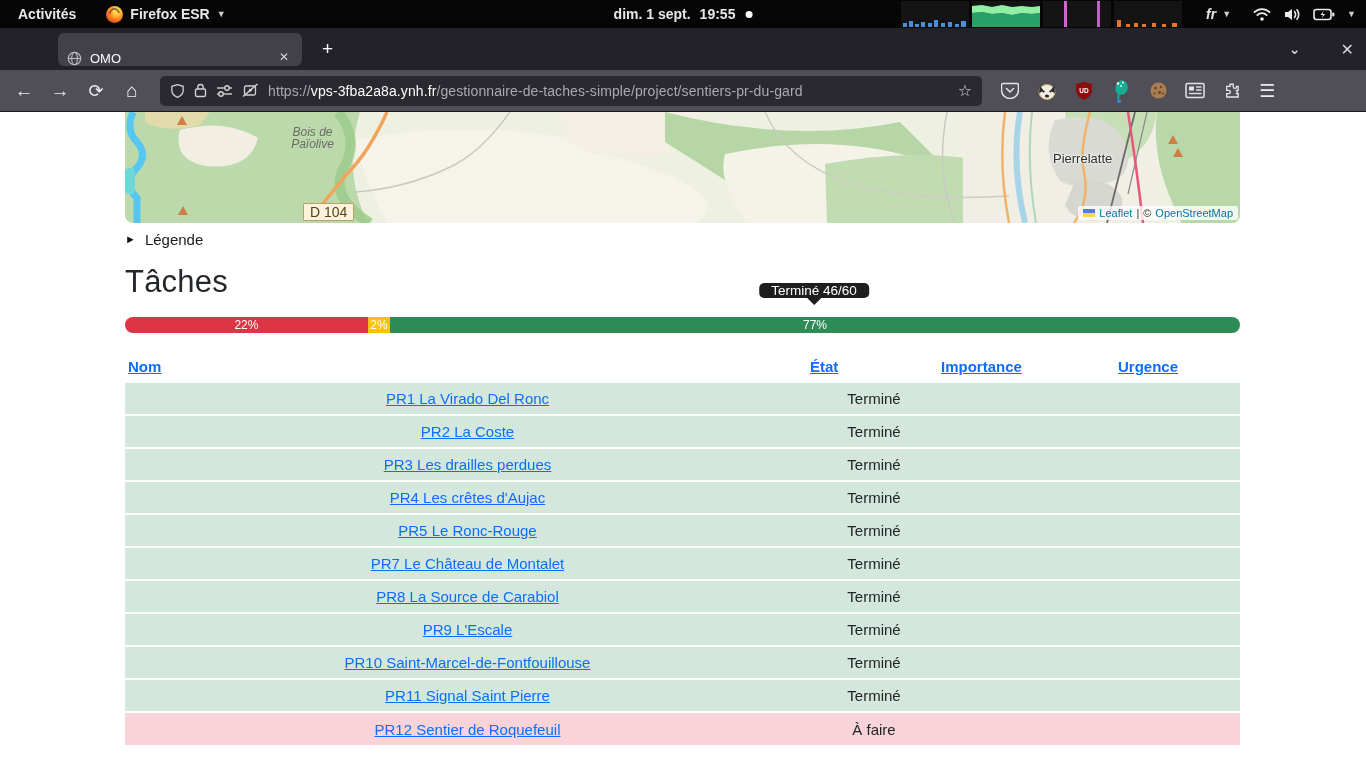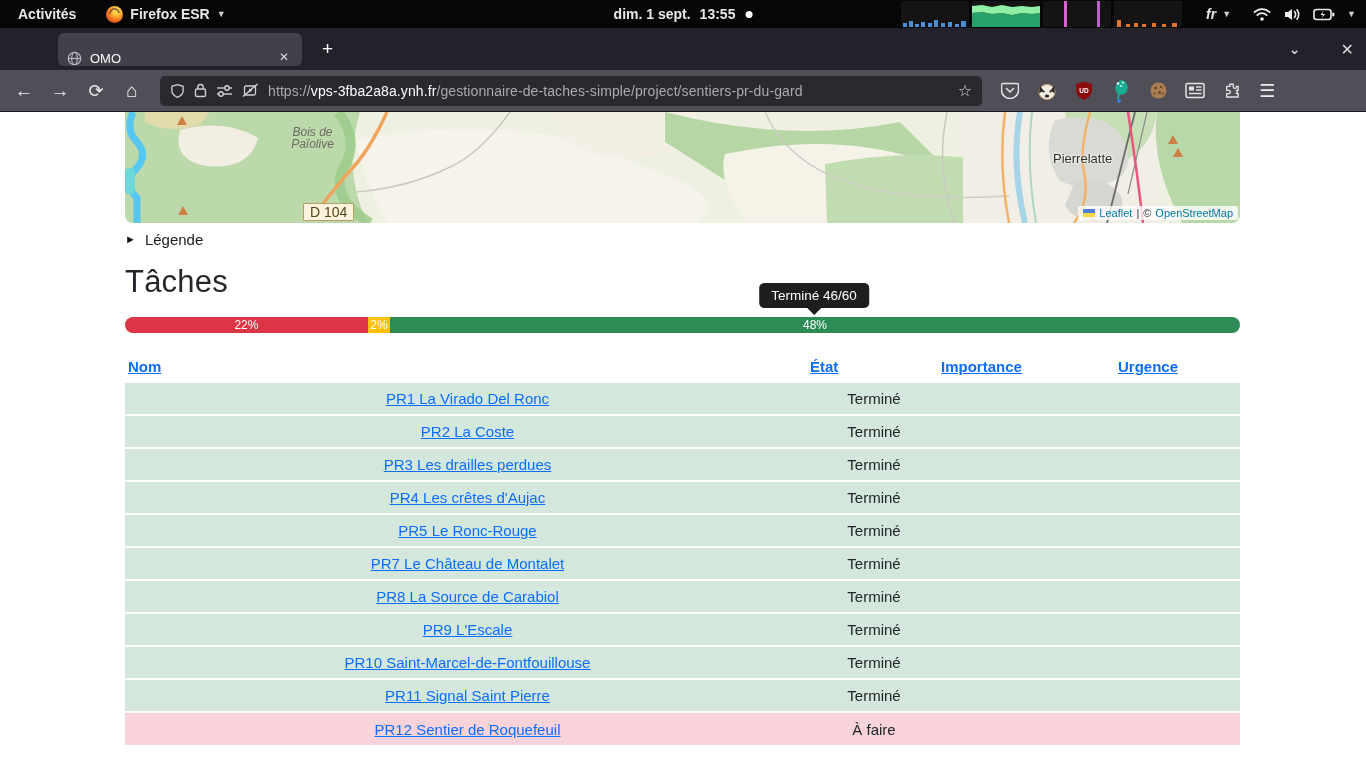--- a/index.html
+++ b/index.html
@@ -72,21 +72,21 @@
     background:linear-gradient(#4f7fd8 0 50%,#f7d648 50% 100%); }
   .attribution a { color:#0078a8; text-decoration:none; }
 
   .legend-row { margin-top:6px; display:flex; align-items:center; gap:9px; font-size:15px; color:#1b1b1b; height:20px; cursor:pointer; }
   .legend-marker { font-size:11px; color:#111; }
 
   h1.page-title { margin-top:12px; font-size:31px; font-weight:400; color:#23272b; height:42px; line-height:42px; letter-spacing:.2px; }
 
   .progress-wrap { position:relative; margin-top:14px; }
   .tooltip { position:absolute; top:-34px; left:61.8%; transform:translateX(-50%);
-    background:#1e1e1e; color:#fff; font-size:13.5px; padding:5px 12px; border-radius:5px; white-space:nowrap; }
+    background:#1e1e1e; color:#fff; font-size:13.5px; padding:0 12px; border-radius:5px; white-space:nowrap; }
   .tooltip::after { content:""; position:absolute; left:50%; transform:translateX(-50%); top:100%;
     border:7px solid transparent; border-top-color:#1e1e1e; }
   .progress-bar { display:flex; height:16px; width:1115px; border-radius:8px; overflow:hidden; }
   .progress-seg { flex-basis:0; display:flex; align-items:center; justify-content:center;
     color:#fff; font-size:12px; overflow:hidden; white-space:nowrap; }
 
   table.tasks { margin-top:19px; width:1115px; border-collapse:collapse; table-layout:fixed; font-size:15px; }
   table.tasks th { text-align:left; height:30px; font-weight:700; vertical-align:middle; }
   table.tasks th a { color:#0d6efd; text-decoration:underline; }
   table.tasks td { height:33px; vertical-align:middle; padding-left:3px; color:#212529;text-align:center; }
@@ -108,21 +108,21 @@
       <span class="gb-activities">Activités</span>
       <span class="gb-appmenu">
         <span class="ff-mini"></span>
         <span>Firefox ESR</span>
         <span class="gb-caret">▼</span>
       </span>
     </div>
     <div class="gb-center">
       <span class="gb-clock">
         <span>dim. 1 sept.</span>
-        <span>13:55</span>
+        <span>19:55</span>
       </span>
       <span class="rec-dot"></span>
     </div>
     <div class="gb-right">
       <span class="mini-graphs">
         <svg width="68" height="26">
           <g fill="#4a90d9">
               <rect x="2" y="22" width="4" height="4"></rect>
               <rect x="8" y="20" width="4" height="6"></rect>
               <rect x="14" y="23" width="4" height="3"></rect>
@@ -347,21 +347,21 @@
         <span>Légende</span>
       </div>
 
       <h1 class="page-title">Tâches</h1>
 
       <div class="progress-wrap">
         <div class="tooltip">Terminé 46/60</div>
         <div class="progress-bar">
             <div class="progress-seg" style="flex-grow: 22; background: rgb(220, 53, 69);">22%</div>
             <div class="progress-seg" style="flex-grow: 2; background: rgb(255, 193, 7);">2%</div>
-            <div class="progress-seg" style="flex-grow: 77; background: rgb(45, 139, 85);">48%</div>
+            <div class="progress-seg" style="flex-grow: 77; background: rgb(45, 139, 85);">77%</div>
           </div>
       </div>
 
       <table class="tasks">
         <colgroup>
             <col class="col-name">
             <col class="col-state">
             <col class="col-imp">
             <col class="col-urg">
           </colgroup>

